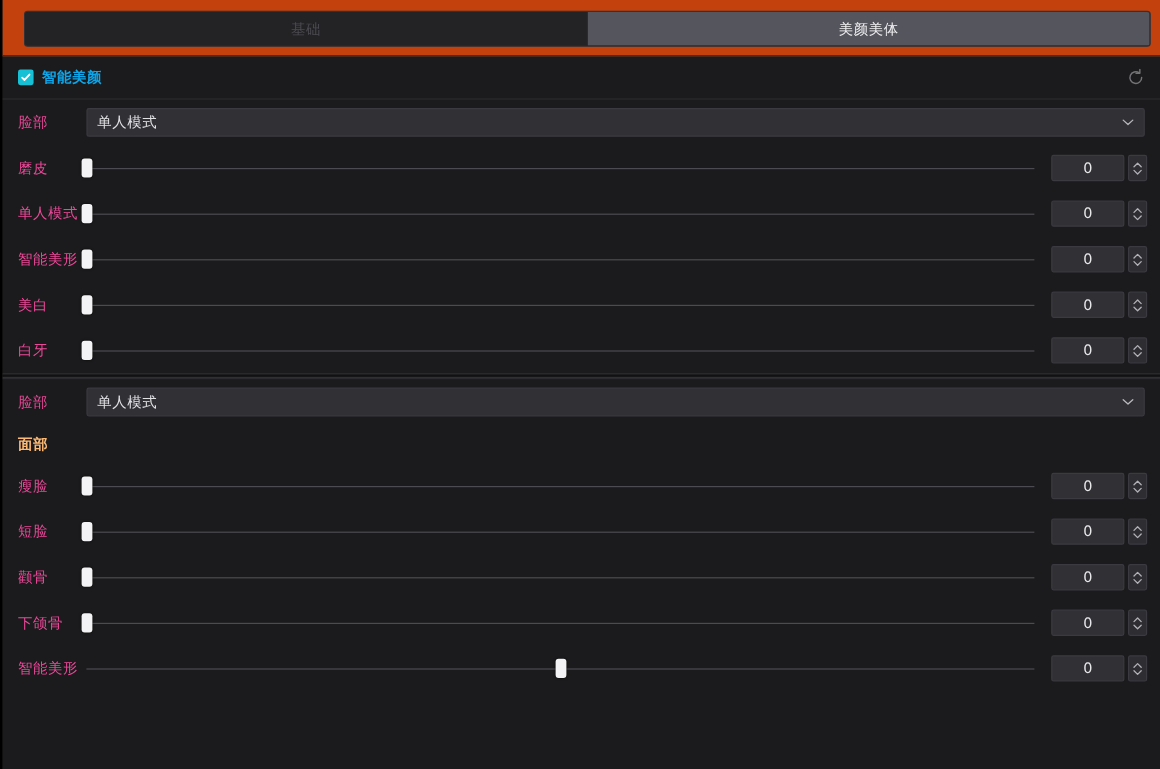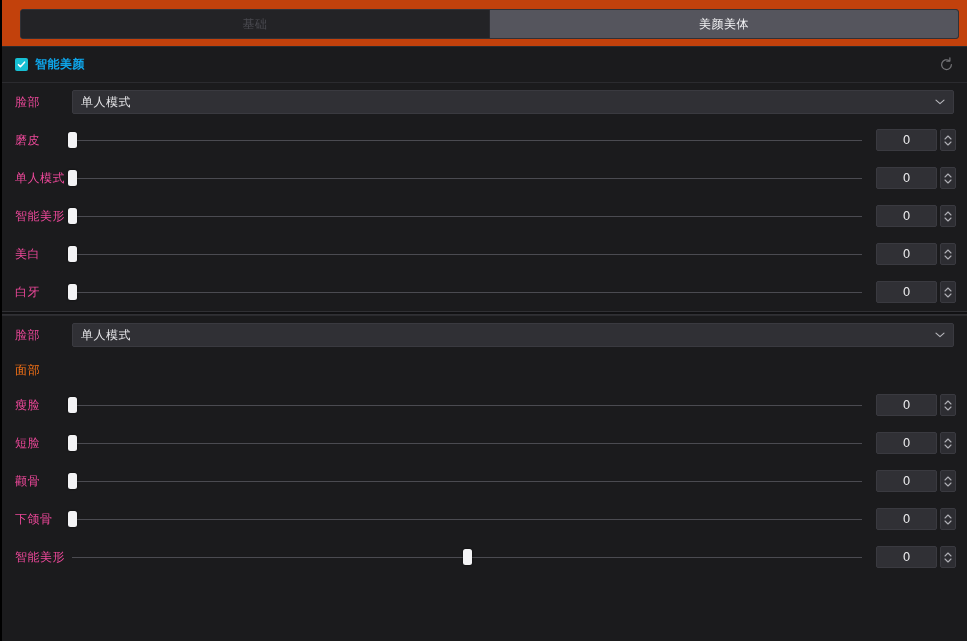--- a/index.html
+++ b/index.html
@@ -138,22 +138,22 @@
     letter-spacing: .5px;
     white-space: nowrap;
   }
 
   .subhead {
     height: 32px;
     display: flex;
     align-items: center;
     padding: 0 13px;
     font-size: 12px;
-    font-weight: normal;
-    color: #f97316;
+    font-weight: bold;
+    color: #fdba74;
     letter-spacing: .8px;
   }
 
   
   .select {
     flex: 1 1 auto;
     height: 24px;
     background: #303035;
     border: 1px solid #3a3a40;
     border-radius: 2px;

